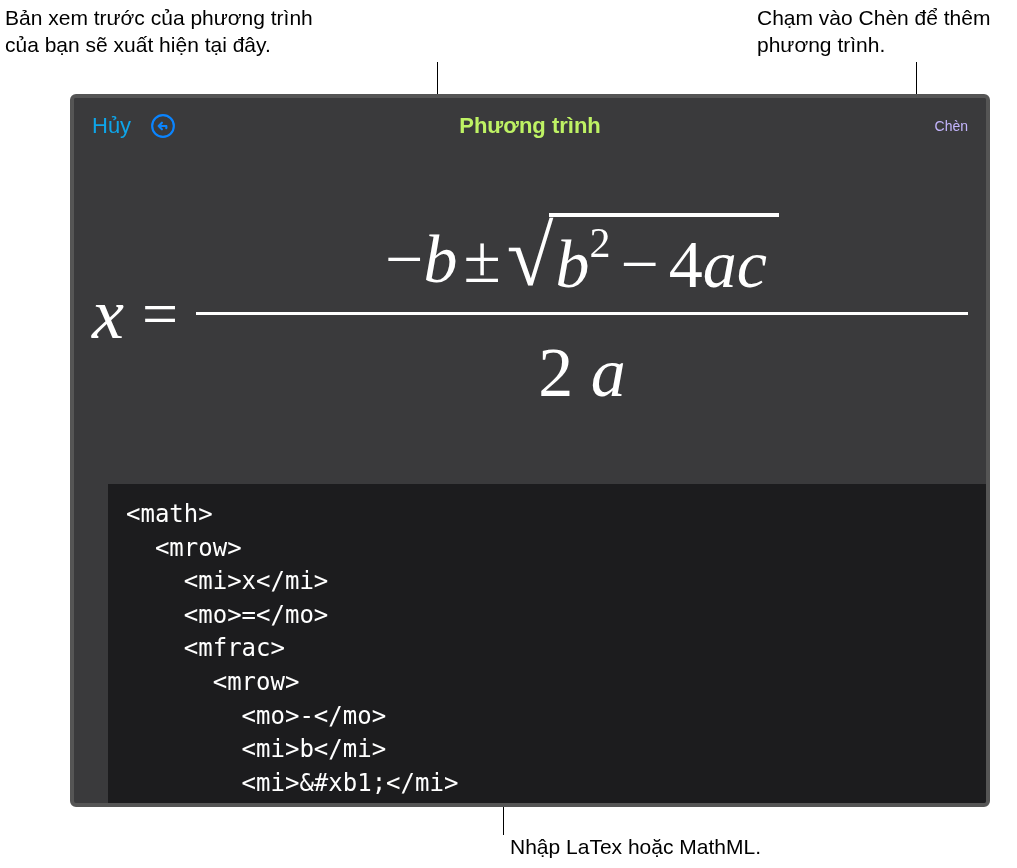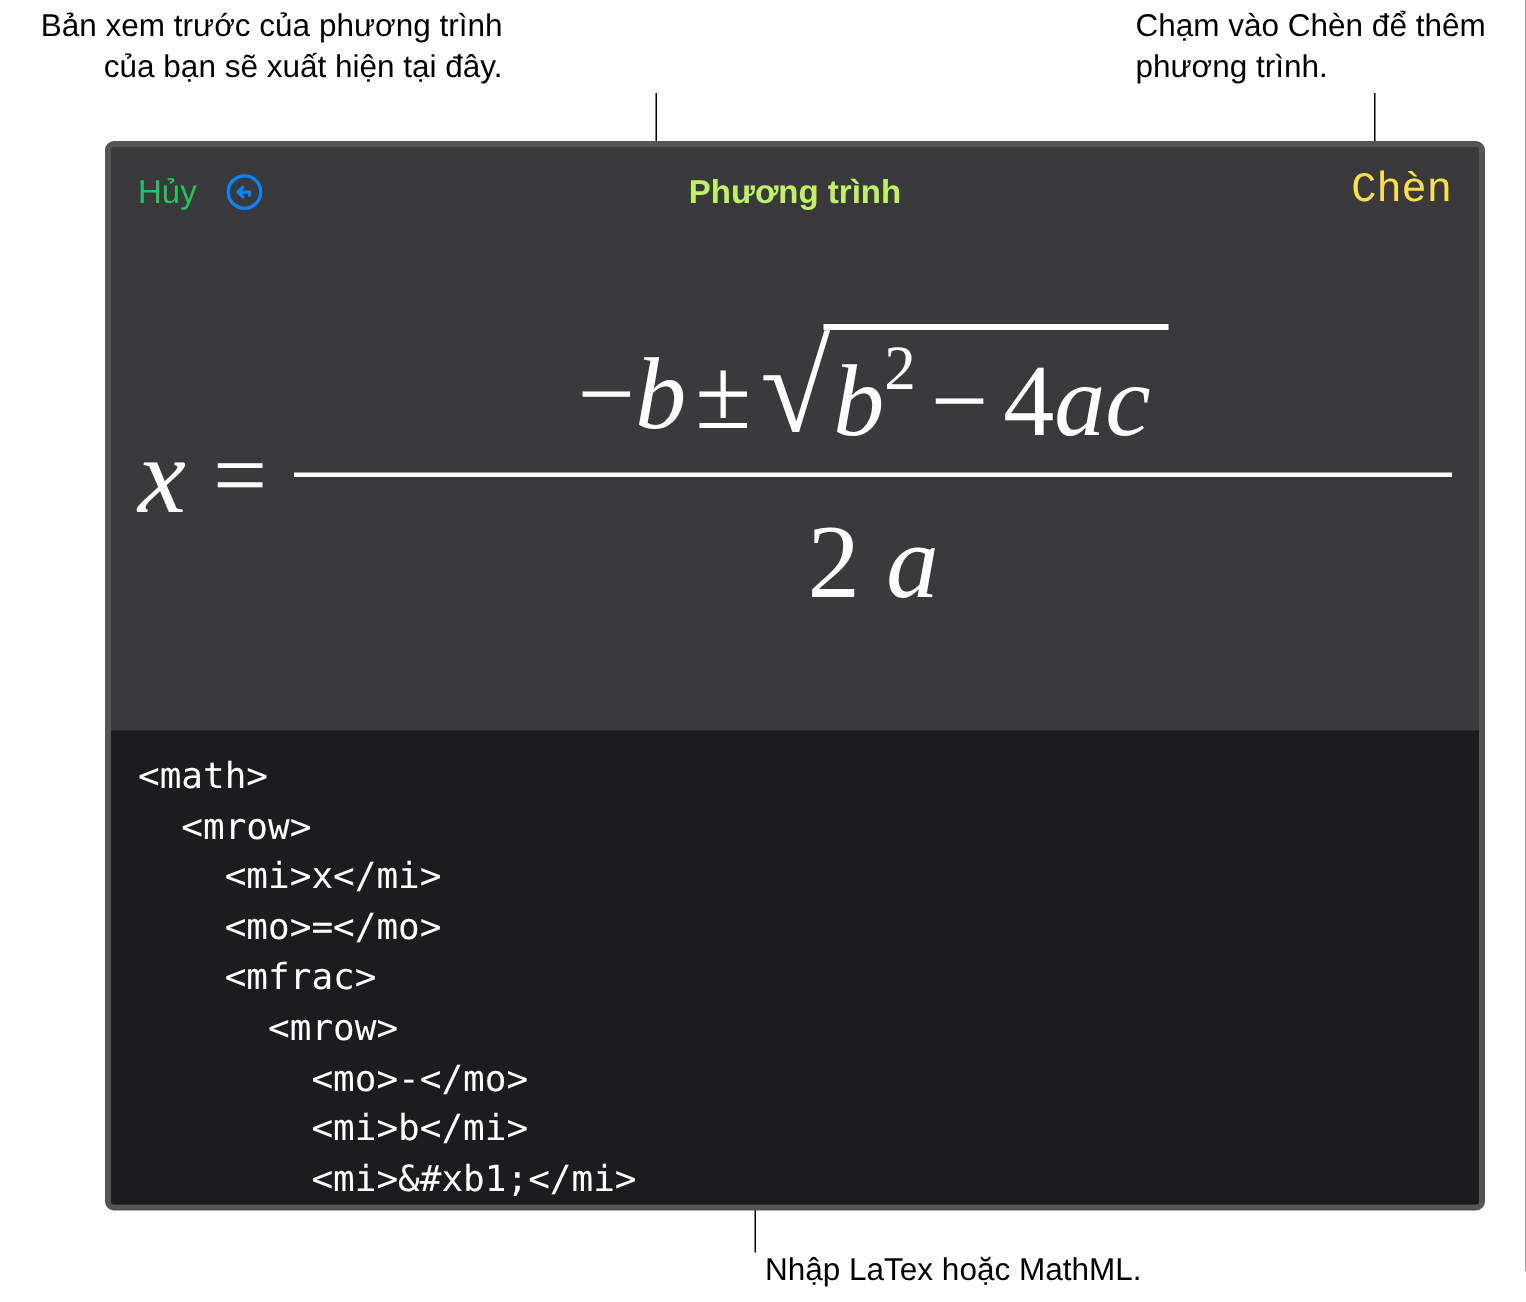--- a/index.html
+++ b/index.html
@@ -16,21 +16,20 @@
     }
     .callout {
       position: absolute;
       font-size: 21px;
       color: #000;
       line-height: 1.3;
     }
     .callout-left {
       top: 4px;
       left: 5px;
-      text-align: right;
       width: 330px;
     }
     .callout-right {
       top: 4px;
       right: 20px;
       text-align: left;
       width: 240px;
     }
     .callout-bottom {
       bottom: 8px;
@@ -76,21 +75,21 @@
       justify-content: space-between;
       padding: 14px 18px;
       background: #3a3a3c;
     }
     .top-bar-left {
       display: flex;
       align-items: center;
       gap: 18px;
     }
     .cancel-btn {
-      color: #22c55e;
+      color: #0ea5e9;
       font-size: 22px;
       font-weight: 400;
     }
     .undo-icon {
       width: 28px;
       height: 28px;
       display: flex;
       align-items: center;
       justify-content: center;
     }
@@ -100,24 +99,23 @@
     }
     .title {
       color: #bef264;
       font-size: 22px;
       font-weight: 600;
       position: absolute;
       left: 50%;
       transform: translateX(-50%);
     }
     .insert-btn {
-      color: #fde047;
-      font-size: 28px;
+      color: #c4b5fd;
+      font-size: 14px;
       font-weight: 400;
-      font-family: Liberation Mono, monospace;
     }
     .preview-area {
       background: #3a3a3c;
       padding: 10px 8px 20px 8px;
       display: flex;
       align-items: center;
       justify-content: center;
       height: 330px;
     }
     .equation-render {
@@ -201,20 +199,21 @@
     .code-area {
       background: #1c1c1e;
       padding: 14px 18px;
       font-family: "SF Mono", Menlo, Monaco, monospace;
       font-size: 24px;
       color: #fff;
       line-height: 1.4;
       height: 323px;
       overflow: hidden;
       white-space: pre;
+      margin-left: 34px;
     }
   </style>
 </head>
 <body>
 
 <div class="callout callout-left">Bản xem trước của phương trình của bạn sẽ xuất hiện tại đây.</div>
 <div class="callout callout-right">Chạm vào Chèn để thêm phương trình.</div>
 <div class="callout callout-bottom">Nhập LaTex hoặc MathML.</div>
 
 <div class="callout-line line-left"></div>

